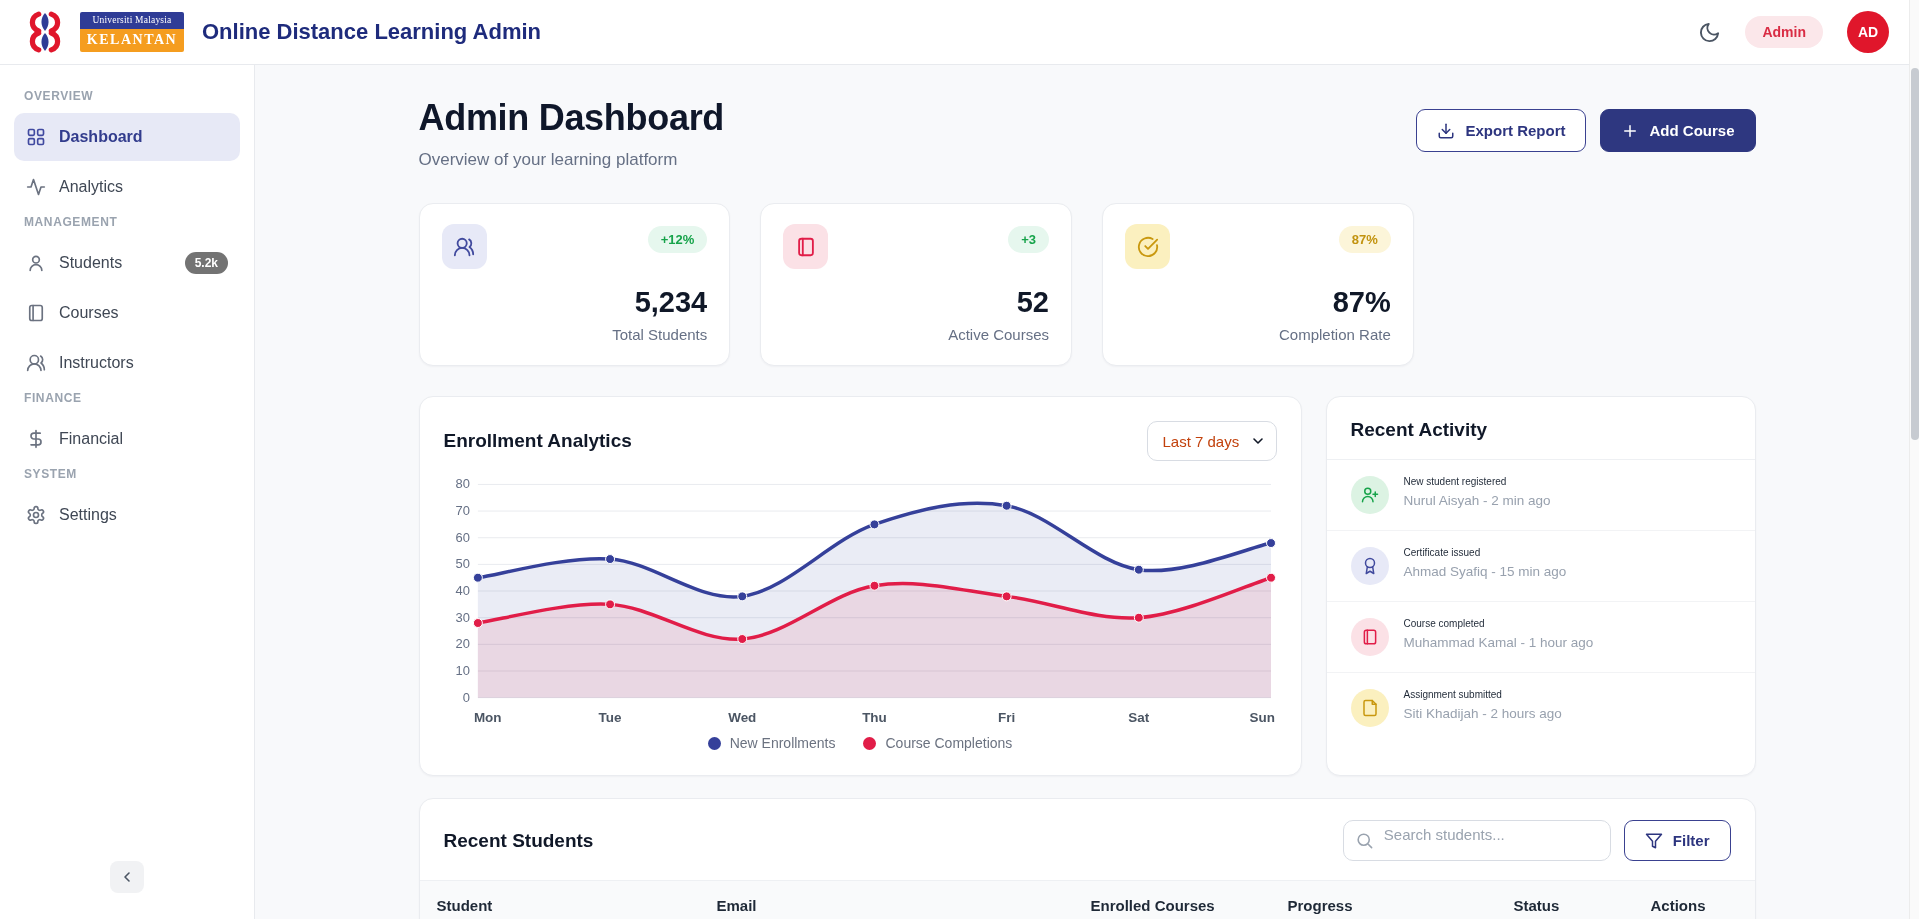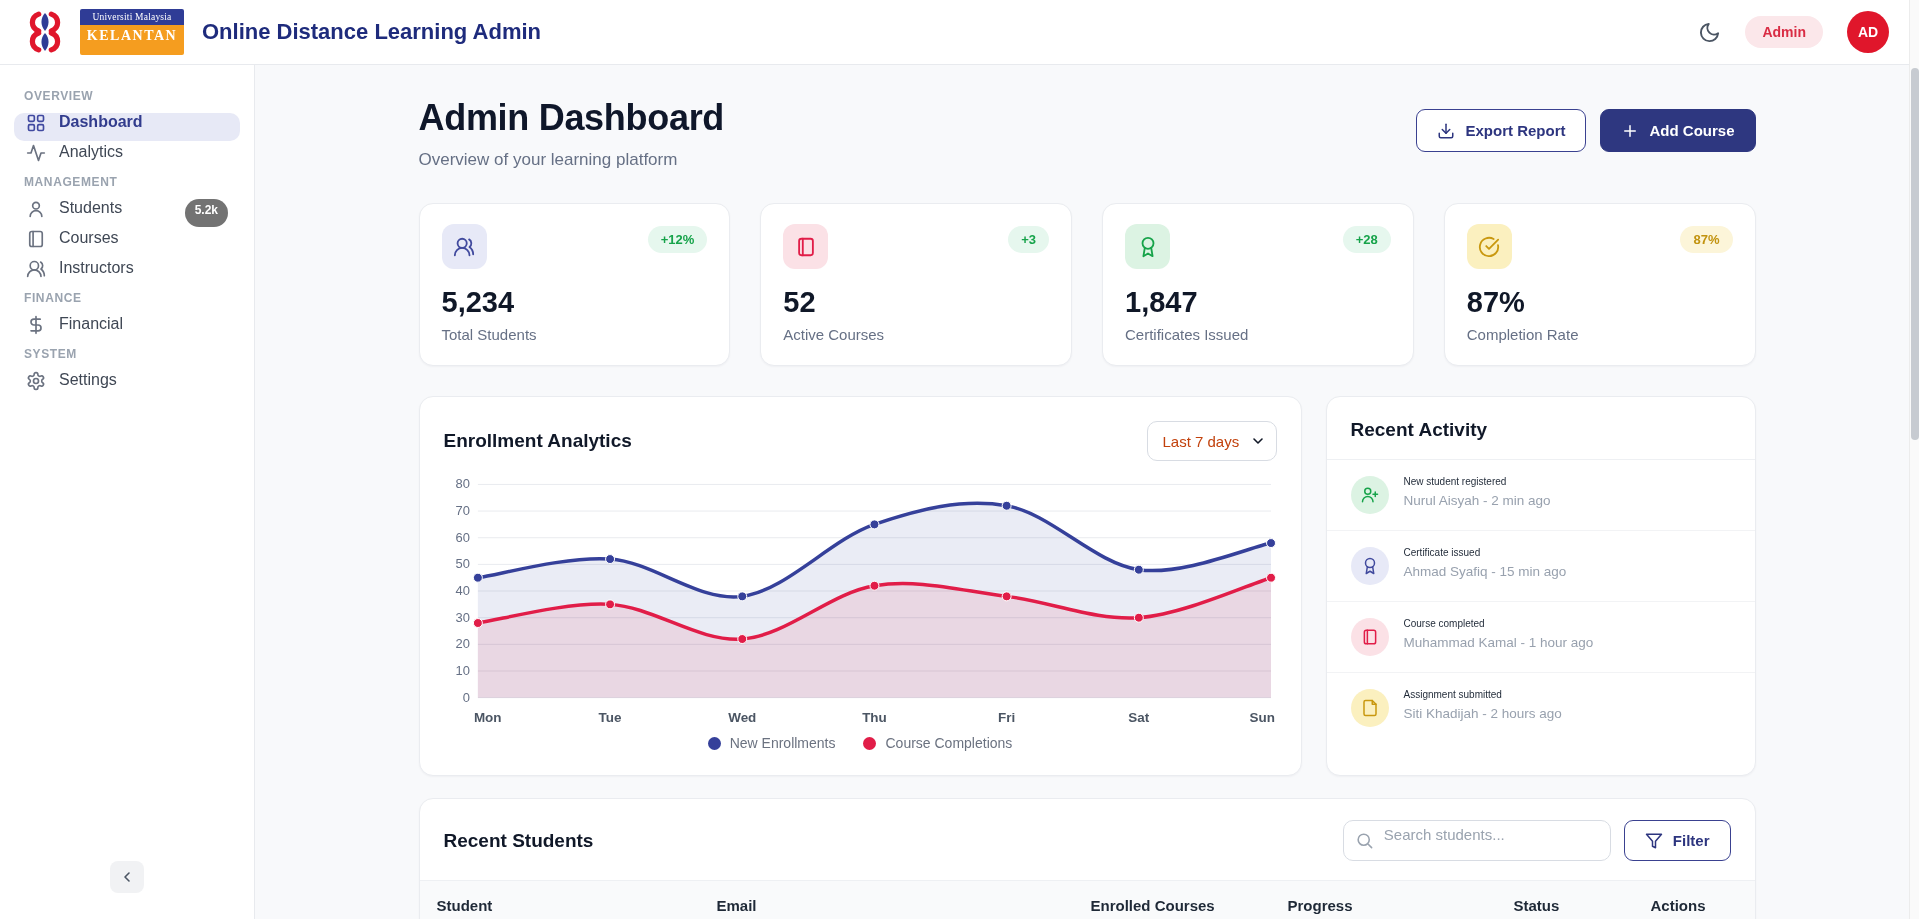--- a/index.html
+++ b/index.html
@@ -7,33 +7,33 @@
   html,body { width:1919px; height:919px; overflow:hidden; }
   body { font-family:"Liberation Sans","DejaVu Sans",sans-serif; background:#f8f9fb; color:#101828; }
 
   .app { display:grid; grid-template-rows:65px 1fr; grid-template-columns:255px 1fr; width:1919px; height:919px; }
 
   
   header { grid-column:1/3; background:#fff; border-bottom:1px solid #e8eaee; display:flex; align-items:center; padding:0 30px 0 24px; gap:14px; }
   .logo-mark { width:42px; height:42px; flex:0 0 auto; }
   .logo-badge { display:flex; flex-direction:column; width:104px; text-align:center; font-family:"Liberation Serif","DejaVu Serif",serif; line-height:1; border-radius:2px; overflow:hidden; flex:0 0 auto; }
   .logo-badge .l1 { background:#2f3c96; color:#fff; font-size:9.5px; padding:4px 2px 3px; letter-spacing:.2px; }
-  .logo-badge .l2 { background:#f59d1f; color:#fff; font-size:14px; font-weight:700; letter-spacing:1.5px; padding:4px 2px 12px; }
+  .logo-badge .l2 { background:#f59d1f; color:#fff; font-size:14px; font-weight:700; letter-spacing:1.5px; padding:4px 2px 5px; }
   .app-title { font-size:22px; font-weight:700; color:#1e2b7c; margin-left:4px; }
   .header-right { margin-left:auto; display:flex; align-items:center; gap:24px; }
   .theme-btn { background:none; border:none; cursor:pointer; color:#4b5563; display:flex; }
   .theme-btn .ic { width:23px; height:23px; }
   .role-pill { background:#fbe7ea; color:#d92c44; font-size:14px; font-weight:600; padding:8px 17px; border-radius:999px; }
   .avatar { width:42px; height:42px; border-radius:50%; background:#e0162b; color:#fff; font-size:14px; font-weight:700; display:flex; align-items:center; justify-content:center; cursor:pointer;text-align:center; }
 
   
   aside { background:#fff; border-right:1px solid #e8eaee; padding:20px 14px; position:relative; }
   .nav-label { font-size:12px; font-weight:700; letter-spacing:.6px; color:#9aa3af; margin:26px 10px 10px; }
   .nav-label:first-child { margin-top:4px; }
-  .nav-item { display:flex; gap:13px; height:28px; padding:0 12px; border-radius:10px; color:#3f4754; font-size:16px; cursor:pointer; margin-bottom:2px; }
+  .nav-item { display:flex; align-items:center; gap:13px; height:48px; padding:0 12px; border-radius:10px; color:#3f4754; font-size:16px; cursor:pointer; margin-bottom:2px; }
   .nav-item .ic { width:20px; height:20px; color:#6b7280; flex:0 0 auto; }
   .nav-item.active { background:#e7e9f6; color:#323c8d; font-weight:600; }
   .nav-item.active .ic { color:#4049a0; }
   .nav-count { margin-left:auto; background:#737373; color:#fff; font-size:12px; font-weight:700; padding:4px 10px; border-radius:999px; }
   .collapse-btn { position:absolute; left:50%; transform:translateX(-50%); bottom:26px; width:34px; height:32px; border:none; border-radius:8px; background:#f1f2f4; color:#4b5563; cursor:pointer; display:flex; align-items:center; justify-content:center; }
   .collapse-btn .ic { width:16px; height:16px; }
 
   
   main { overflow:hidden; }
   .container { width:1337px; margin:0 auto; padding-top:32px; }
@@ -41,21 +41,21 @@
   .page-head { display:flex; align-items:flex-start; justify-content:space-between; }
   .page-head h1 { font-size:36px; font-weight:700; color:#0f172a; letter-spacing:-.3px; }
   .page-head .subtitle { font-size:17px; color:#667085; margin-top:11px; }
   .head-actions { display:flex; gap:14px; margin-top:12px; }
   .btn { display:inline-flex; align-items:center; gap:10px; height:43px; padding:0 20px; border-radius:9px; font-size:15px; font-weight:600; cursor:pointer; font-family:inherit; }
   .btn .ic { width:18px; height:18px; }
   .btn-outline { background:#fff; border:1px solid #3a4190; color:#2d357f; }
   .btn-primary { background:#2e3780; border:1px solid #2e3780; color:#fff; }
 
   
-  .stats { display:grid; grid-template-columns:repeat(4,1fr); gap:30px; margin-top:33px; }
+  .stats { display:grid; grid-template-columns:repeat(4,1fr); gap:30px; margin-top:33px;text-align:right; }
   .card { background:#fff; border:1px solid #eaecf0; border-radius:14px; box-shadow:0 1px 2px rgba(16,24,40,.04); }
   .stat-card { padding:20px 22px 22px; }
   .stat-top { display:flex; align-items:flex-start; justify-content:space-between; }
   .tile { width:45px; height:45px; border-radius:12px; display:flex; align-items:center; justify-content:center; }
   .tile .ic { width:22px; height:22px; }
   .tint-indigo { background:#e7e9f7; color:#414a9e; }
   .tint-red    { background:#fbe1e6; color:#e11d48; }
   .tint-green  { background:#dcf3e3; color:#17a34a; }
   .tint-yellow { background:#fbf0bf; color:#c9980f; }
   .pill { font-size:13px; font-weight:600; padding:6px 13px; border-radius:999px; margin-top:2px; }
@@ -260,33 +260,20 @@
               <span class="tile tint-red">
                 <svg class="ic" viewBox="0 0 24 24" fill="none" stroke="currentColor" stroke-width="2" stroke-linecap="round" stroke-linejoin="round">
                   <rect x="4.5" y="3" width="15" height="18" rx="2.5"></rect>
                   <path d="M8.5 3v18"></path>
                 </svg>
               </span>
               <span class="pill pill-green">+3</span>
             </div>
             <div class="stat-value">52</div>
             <div class="stat-label">Active Courses</div>
-          </article>
-          <article class="card stat-card">
-            <div class="stat-top">
-              <span class="tile tint-green">
-                <svg class="ic" viewBox="0 0 24 24" fill="none" stroke="currentColor" stroke-width="2" stroke-linecap="round" stroke-linejoin="round">
-                  <circle cx="12" cy="8" r="6"></circle>
-                  <path d="M15.5 12.9 17 22l-5-3-5 3 1.5-9.1"></path>
-                </svg>
-              </span>
-              <span class="pill pill-green">+28</span>
-            </div>
-            <div class="stat-value">1,847</div>
-            <div class="stat-label">Certificates Issued</div>
           </article>
           <article class="card stat-card">
             <div class="stat-top">
               <span class="tile tint-yellow">
                 <svg class="ic" viewBox="0 0 24 24" fill="none" stroke="currentColor" stroke-width="2" stroke-linecap="round" stroke-linejoin="round">
                   <path d="M21.8 10A10 10 0 1 1 17 3.34"></path>
                   <path d="m9 11 3 3L22 4"></path>
                 </svg>
               </span>
               <span class="pill pill-yellow">87%</span>

